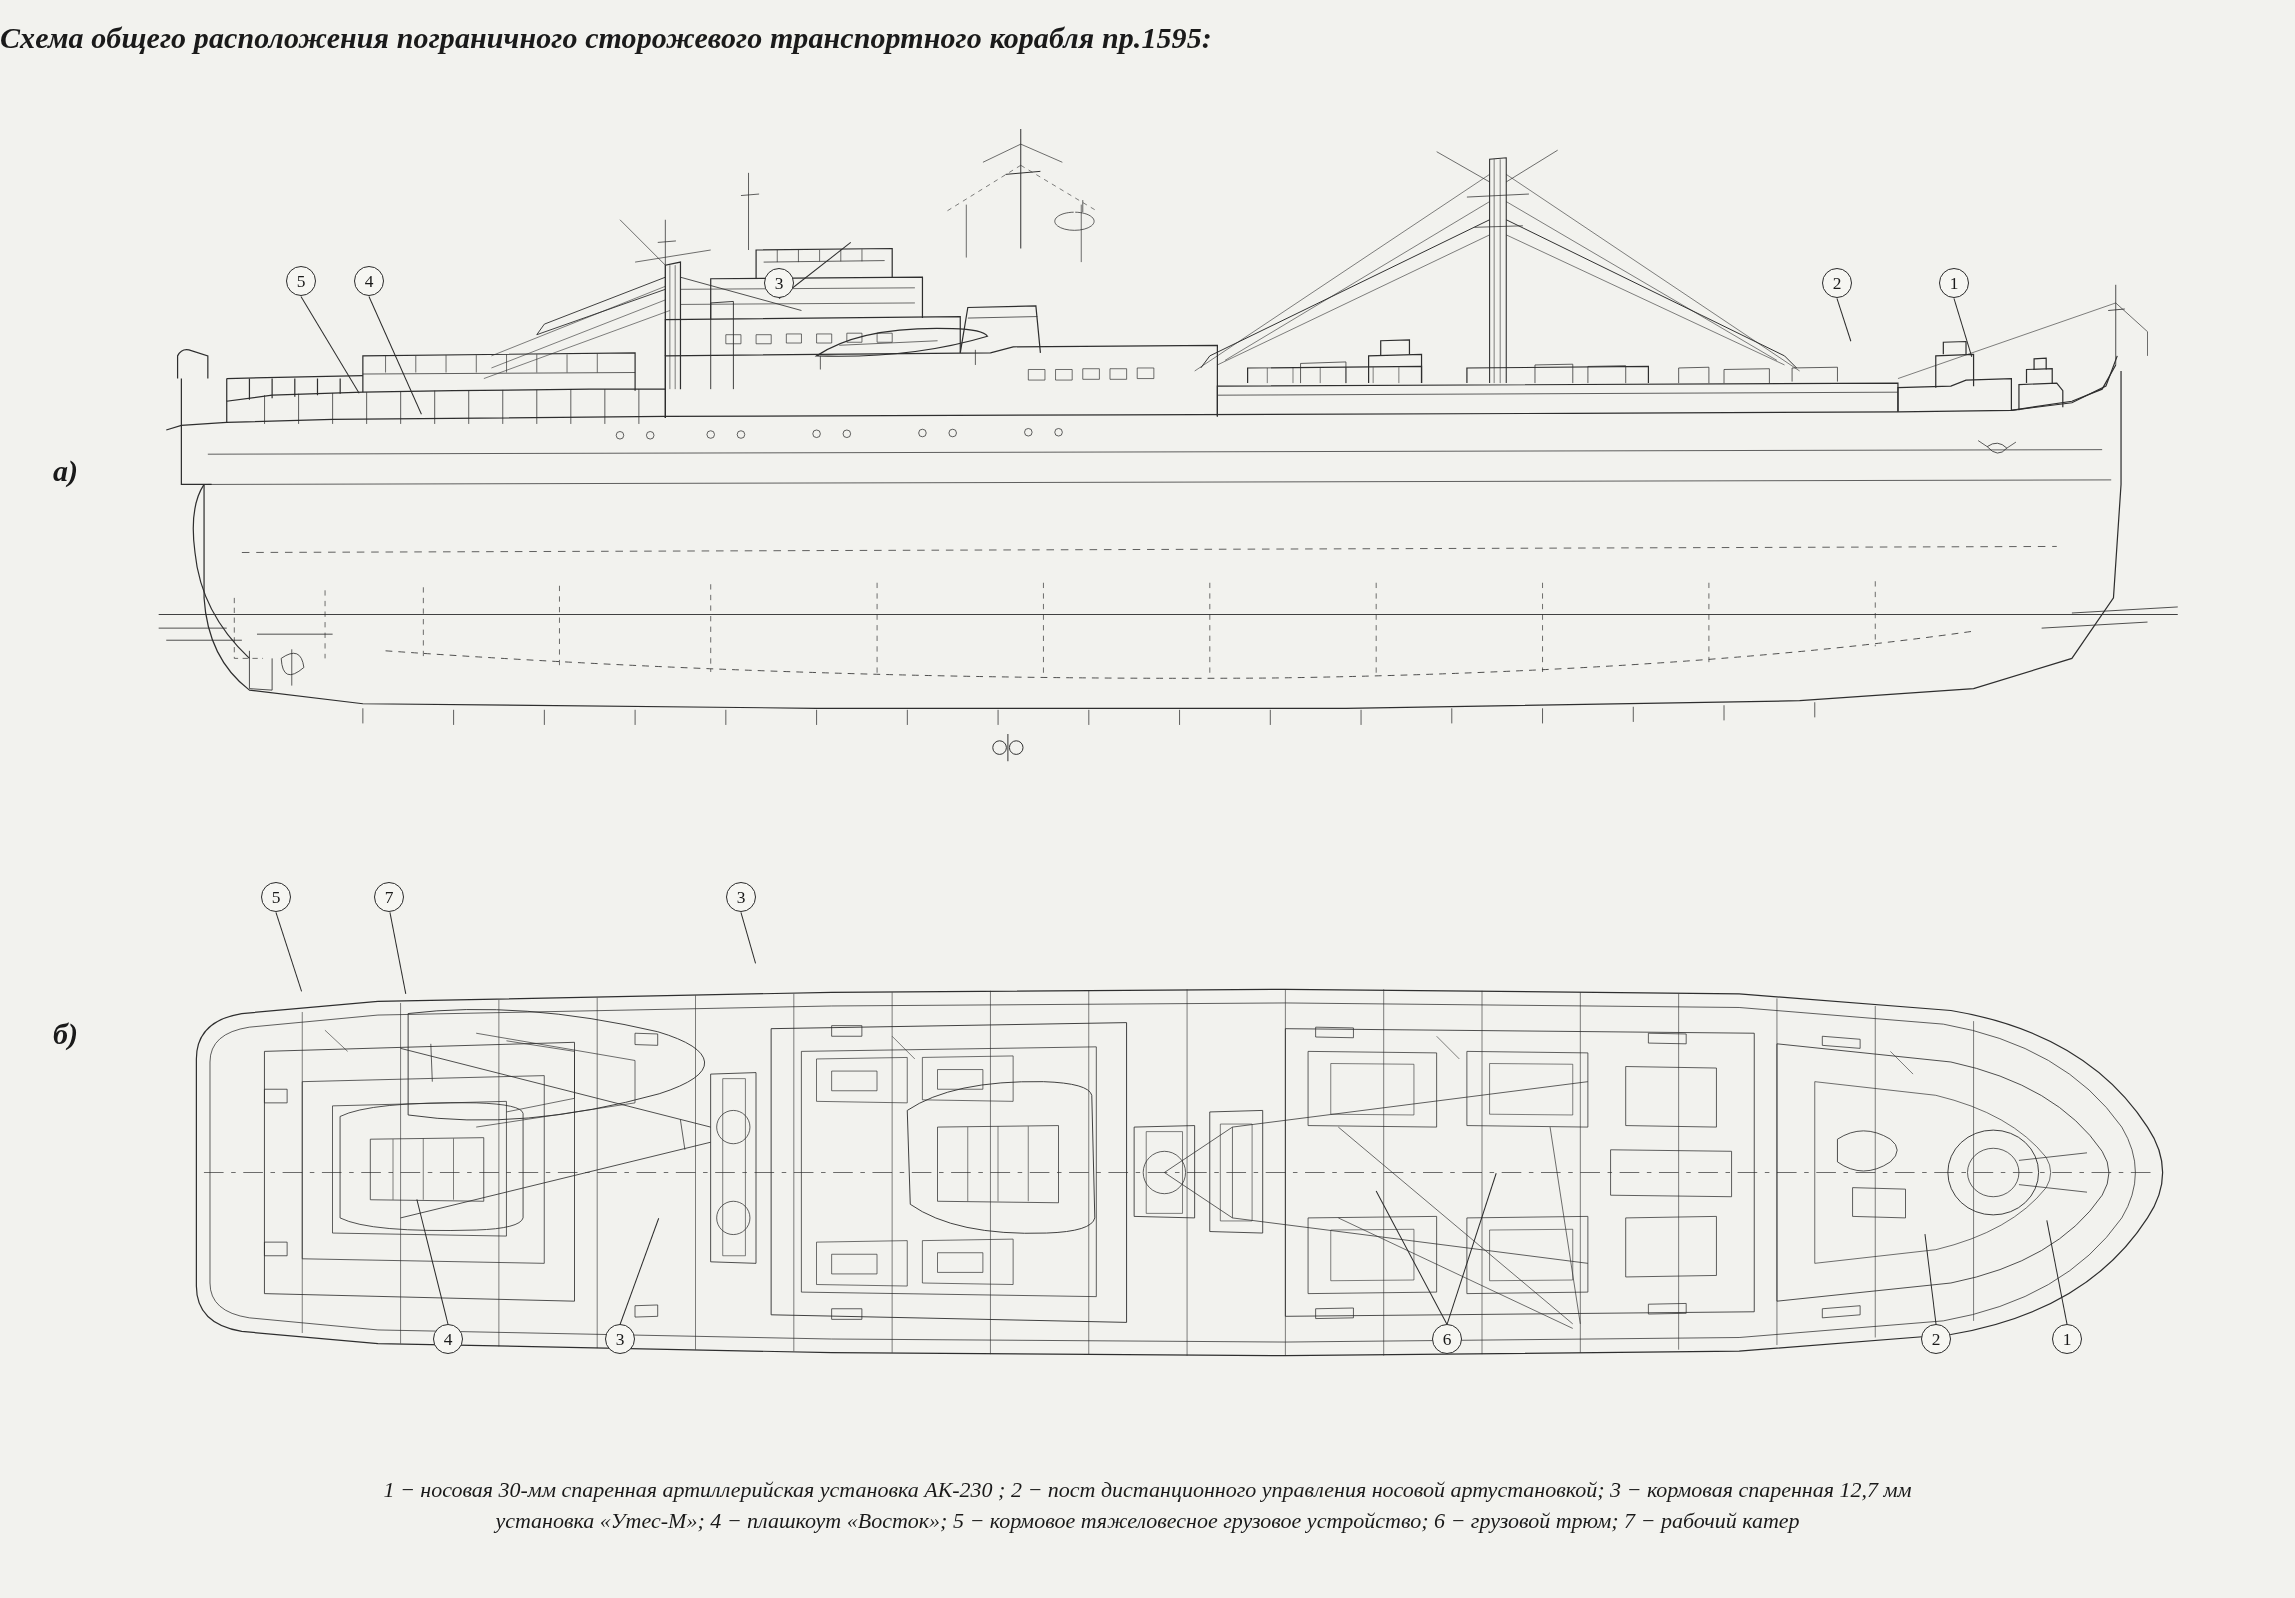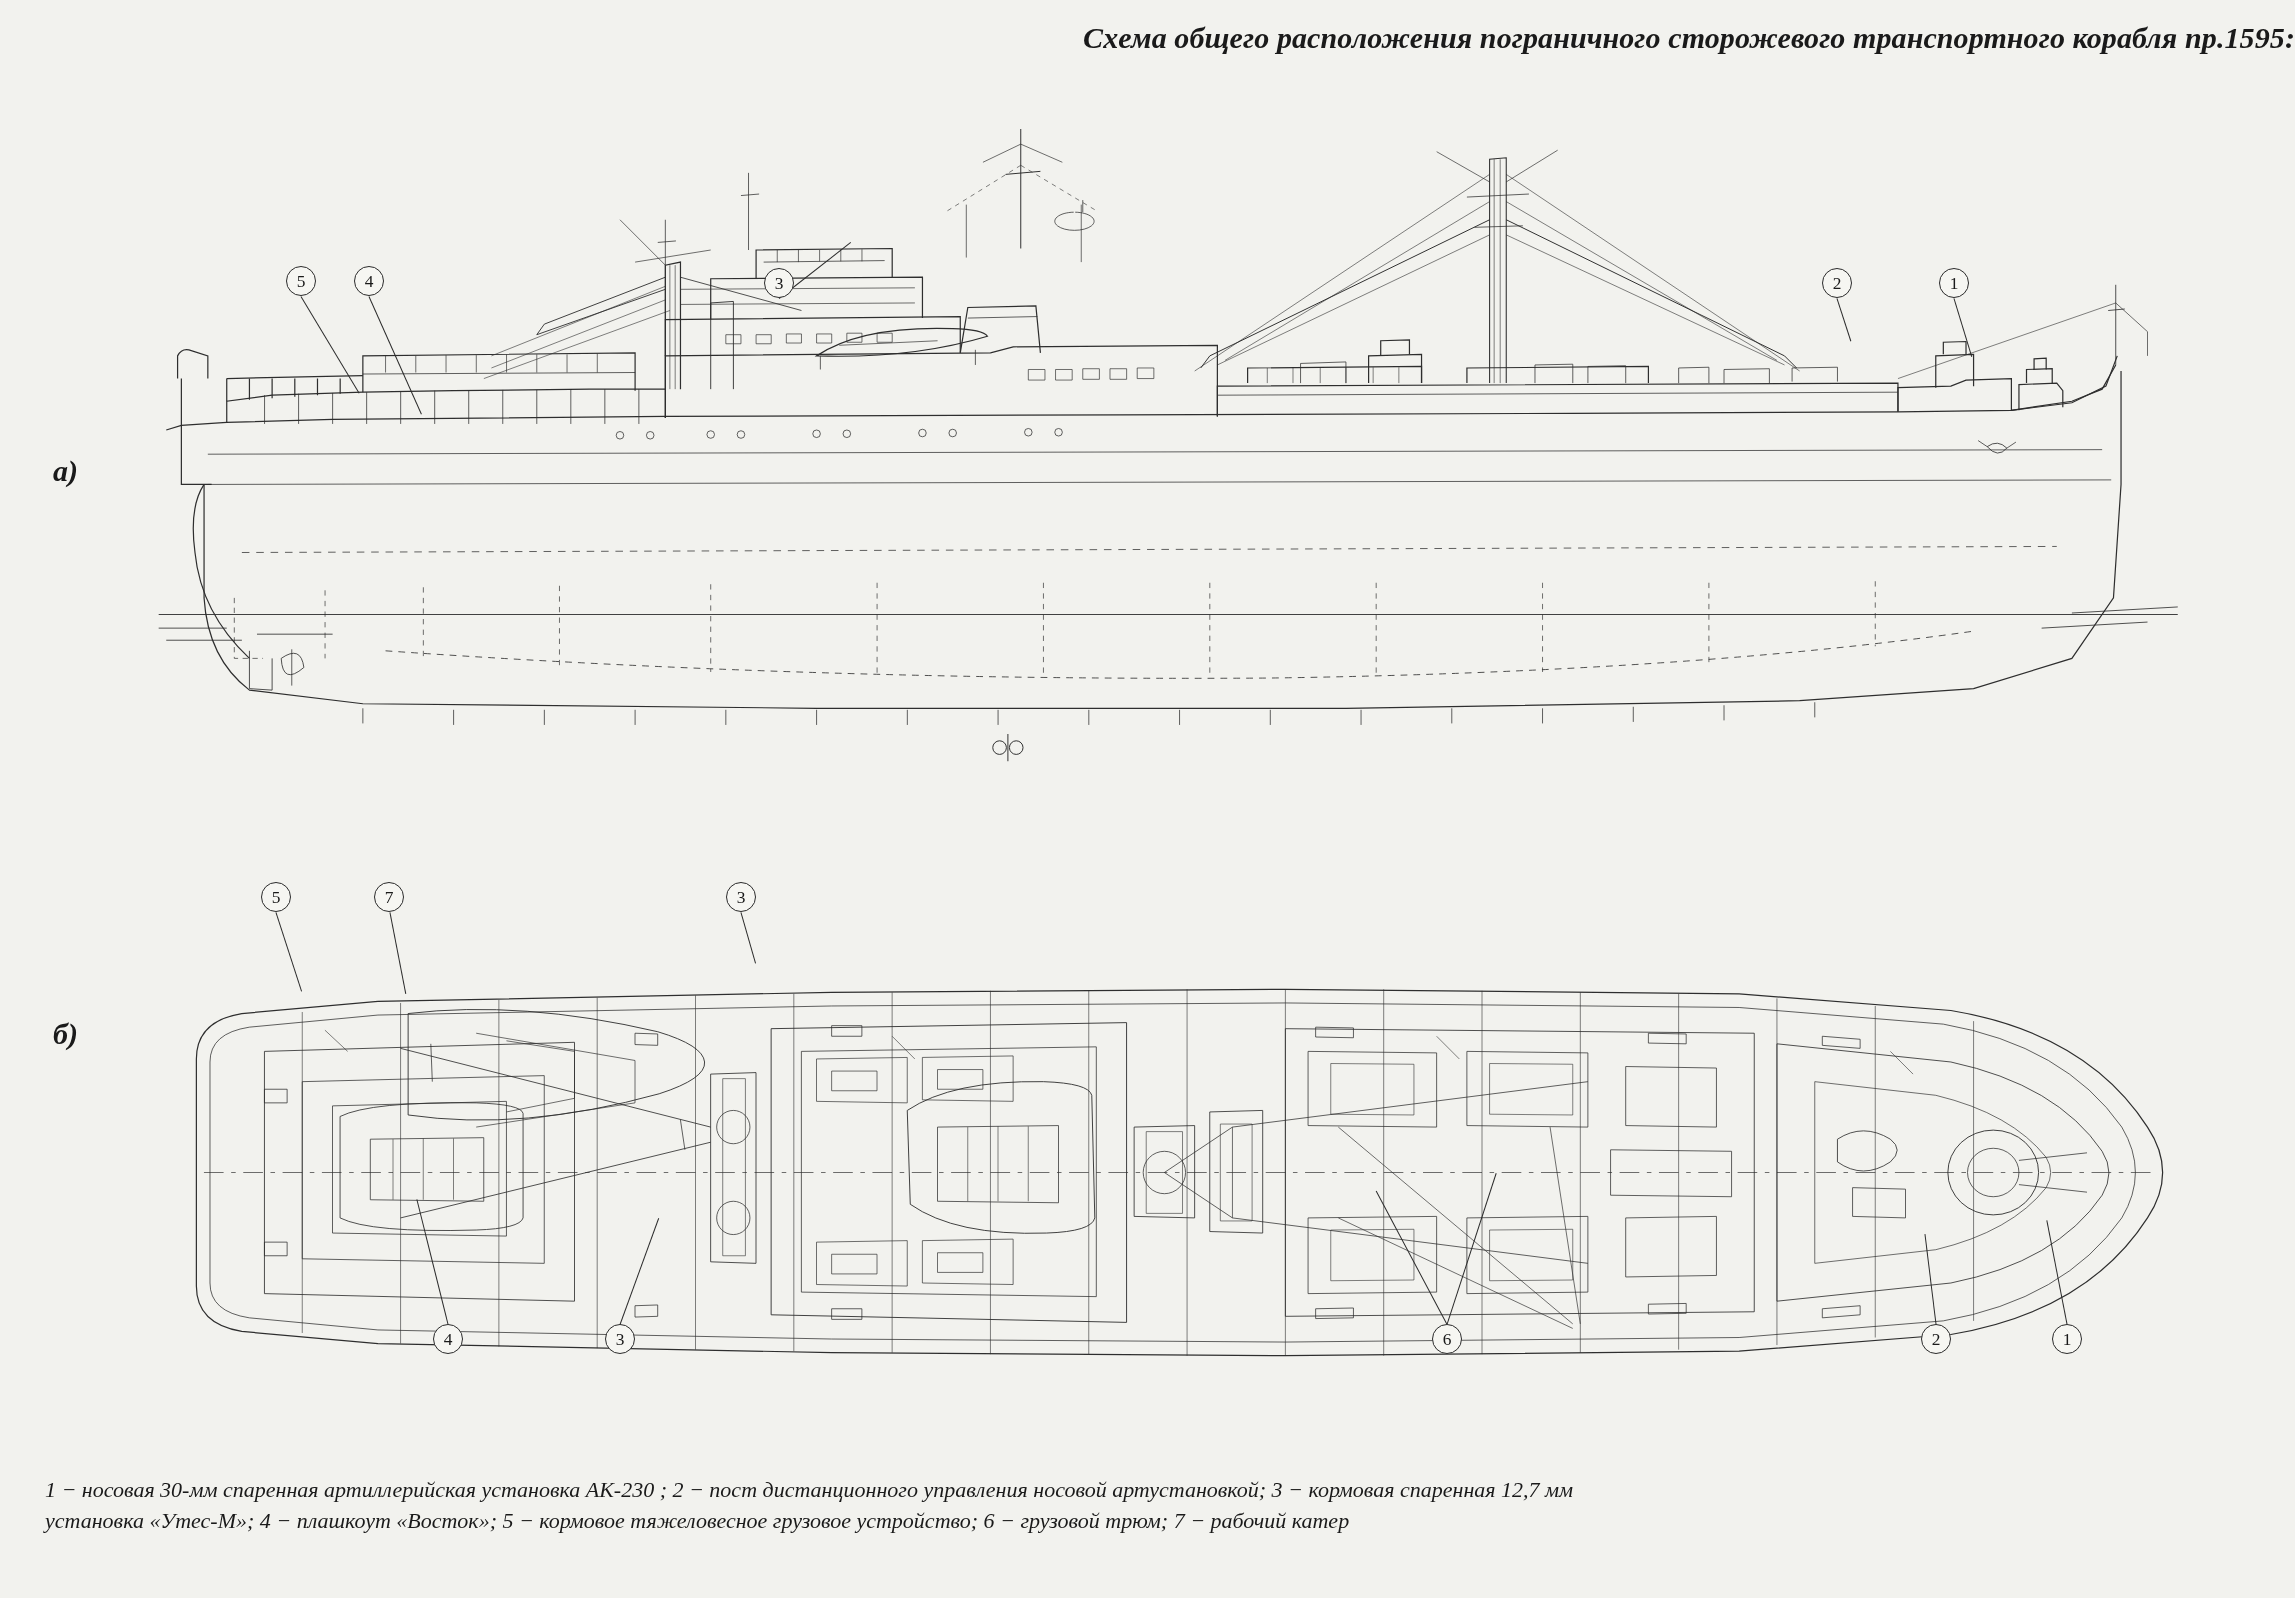--- a/index.html
+++ b/index.html
@@ -9,21 +9,21 @@
     font-family:"Liberation Serif", serif;
     color:#1a1a1a;
     overflow:hidden;
     position:relative;
   }
   .page{position:absolute;inset:0;}
 
   
   .title{
     position:absolute;left:0;right:0;top:19.7px;
-    text-align:right;
+    text-align:left;
     font-weight:bold;font-style:italic;
     font-size:30px;line-height:1.22;
     letter-spacing:0.1px;
   }
   .title .l2{display:block;}
 
   
   .panel-label{
     position:absolute;
     font-style:italic;font-weight:bold;font-size:30px;
@@ -54,21 +54,21 @@
 
   
   .view{position:absolute;}
   #view-side{left:136px;top:129px;width:2072px;height:726px;}
   #view-top{left:151px;top:900px;width:2057px;height:545px;}
   .view svg{display:block;width:100%;height:100%;}
 
   
   .legend{
     position:absolute;left:45px;right:45px;bottom:62px;
-    text-align:left;
+    text-align:center;
     font-style:italic;
     font-size:22px;
     line-height:1.38;
   }
 
   .hair{stroke:#2e2e2e;fill:none;}
 </style>
 </head>
 <body>
 

